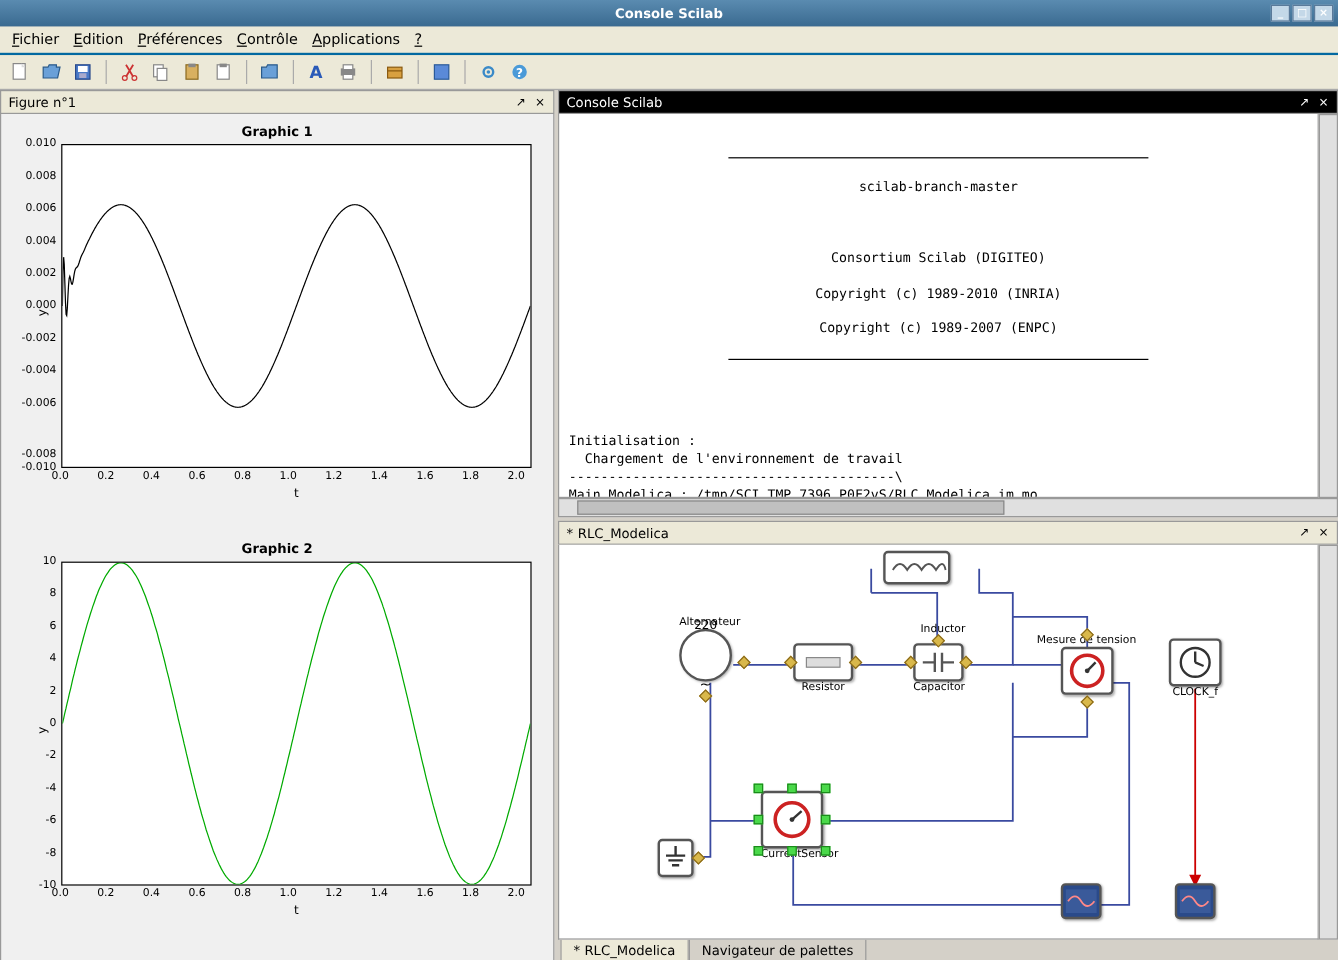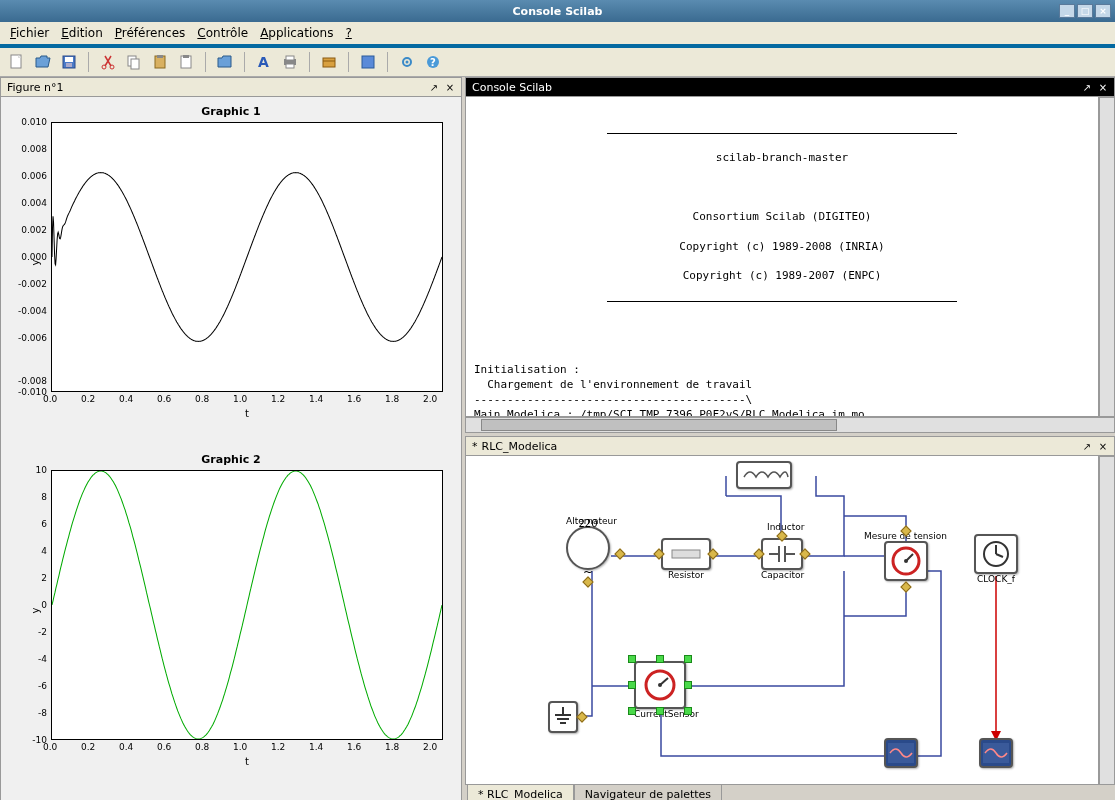--- a/index.html
+++ b/index.html
@@ -32,21 +32,21 @@
 .win-btn {
   width: 16px; height: 14px;
   background: #c4d8e8;
   border: 1px solid #5a7a9a;
   font-size: 9px;
   display: flex; align-items: center; justify-content: center;
   cursor: pointer;
 }
 .menubar {
   background: #ece9d8;
-  border-bottom: 4px solid #0369a1;
+  border-bottom: 2px solid #0369a1;
   padding: 2px 6px;
   display: flex;
   gap: 4px;
   font-size: 12px;
 }
 .menubar span { padding: 2px 4px; cursor: pointer; }
 .menubar span u { text-decoration: underline; }
 .toolbar {
   background: #ece9d8;
   border-bottom: 1px solid #aaa;
@@ -443,21 +443,21 @@
         <div class="title-ctrl" style="color:#fff;">×</div>
       </div>
     </div>
     <div style="display:flex; height:320px;">
       <div class="console-body">
 <div style="text-align:center; margin:0 80px;">
 <hr class="console-hr">
 <div>scilab-branch-master</div>
 <br>
 <div>Consortium Scilab (DIGITEO)</div>
-<div>Copyright (c) 1989-2008 (INRIA)</div>
+<div>Copyright (c) 1989-2010 (INRIA)</div>
 <div>Copyright (c) 1989-2007 (ENPC)</div>
 <hr class="console-hr">
 </div>
 <br>
 <div style="white-space:pre;">Initialisation :
   Chargement de l'environnement de travail
 -----------------------------------------\
 Main Modelica : /tmp/SCI_TMP_7396_P0F2vS/RLC_Modelica_im.mo
 
 Flat Modelica : /tmp/SCI_TMP_7396_P0F2vS/RLC_Modelica_imf.mo

